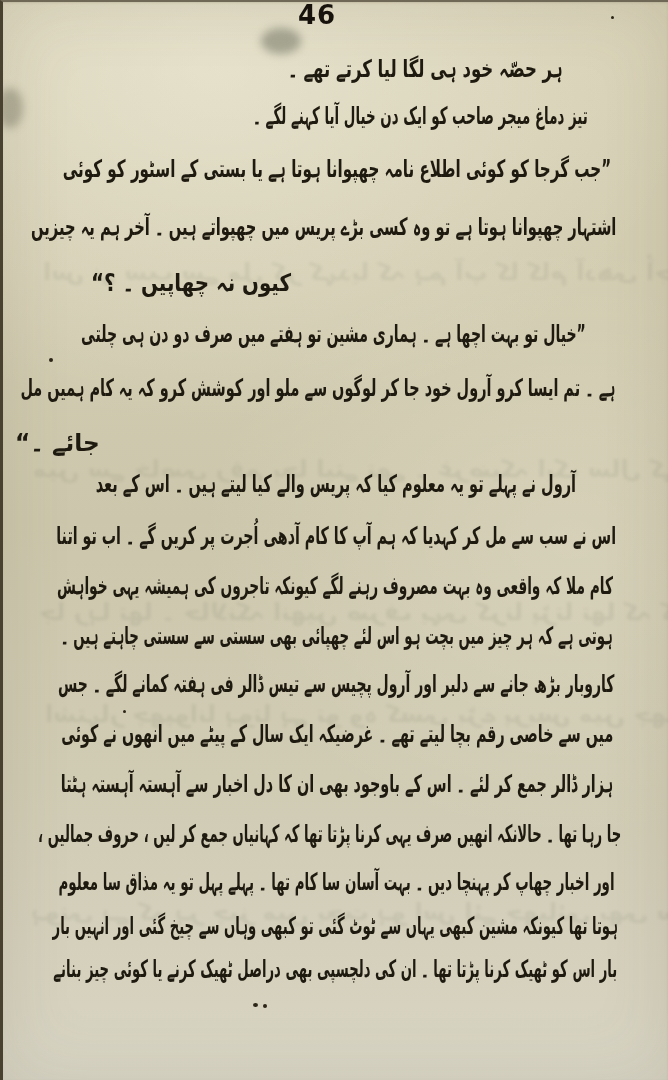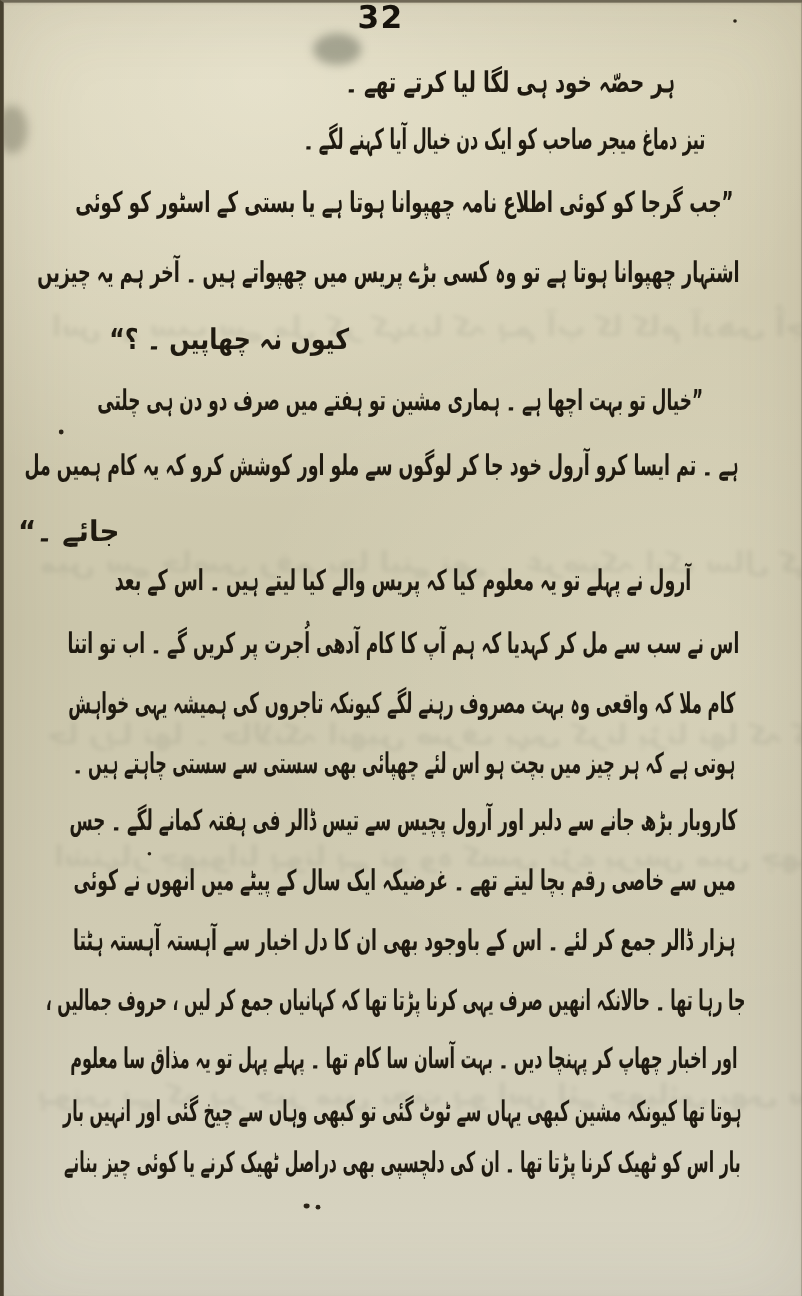--- a/index.html
+++ b/index.html
@@ -63,21 +63,21 @@
   .g1{top:258px;left:40px;}
   .g2{top:455px;left:30px;}
   .g3{top:598px;left:36px;}
   .g4{top:700px;left:42px;}
   .g5{top:898px;left:28px;}
 </style>
 </head>
 <body>
 
 <div class="page">
-  <div class="pagenum">32</div>
+  <div class="pagenum">46</div>
 
   <div class="smudge a"></div>
   <div class="smudge b"></div>
   <div class="speck s1"></div>
   <div class="speck s2"></div>
   <div class="speck s3"></div>
   <div class="speck s4"></div>
   <div class="speck s5"></div>
 
   <div class="ghost g1">اس نے سب سے مل کر کہدیا کہ ہم آپ کا کام آدھی اُجرت پر کریں گے ۔ اب تو اتنا</div>

